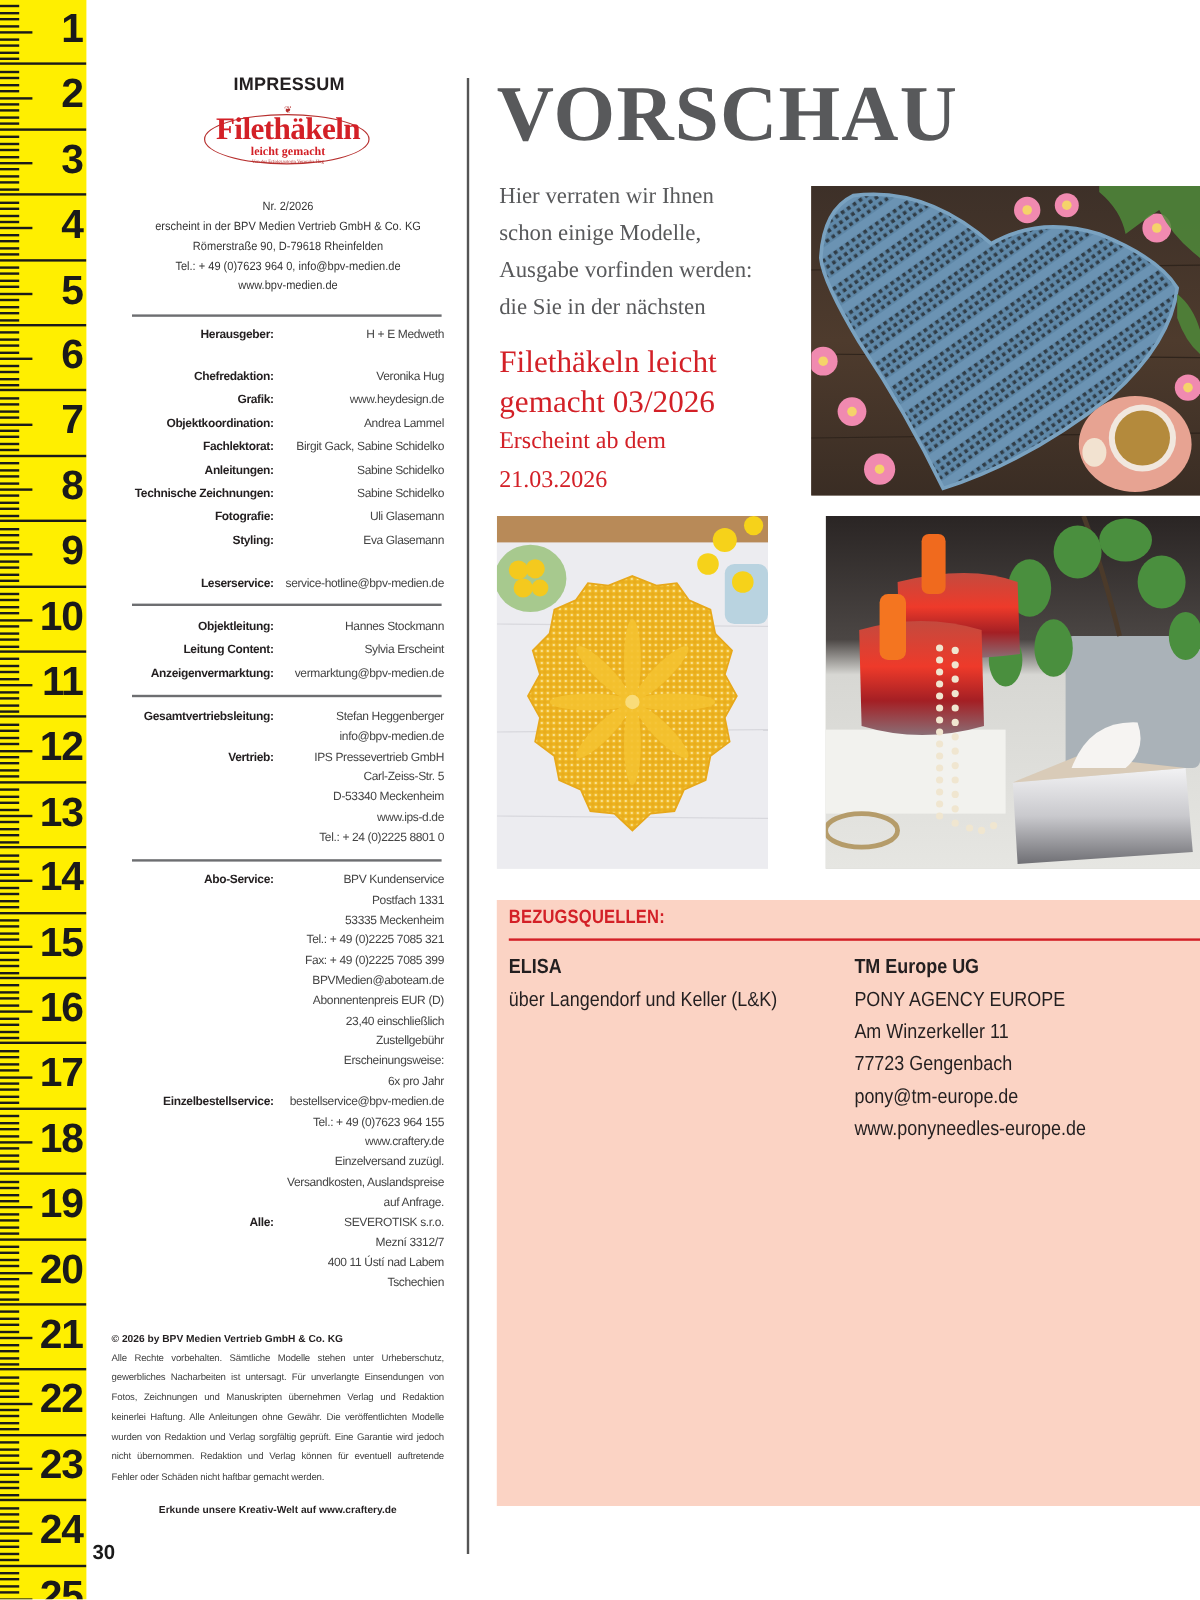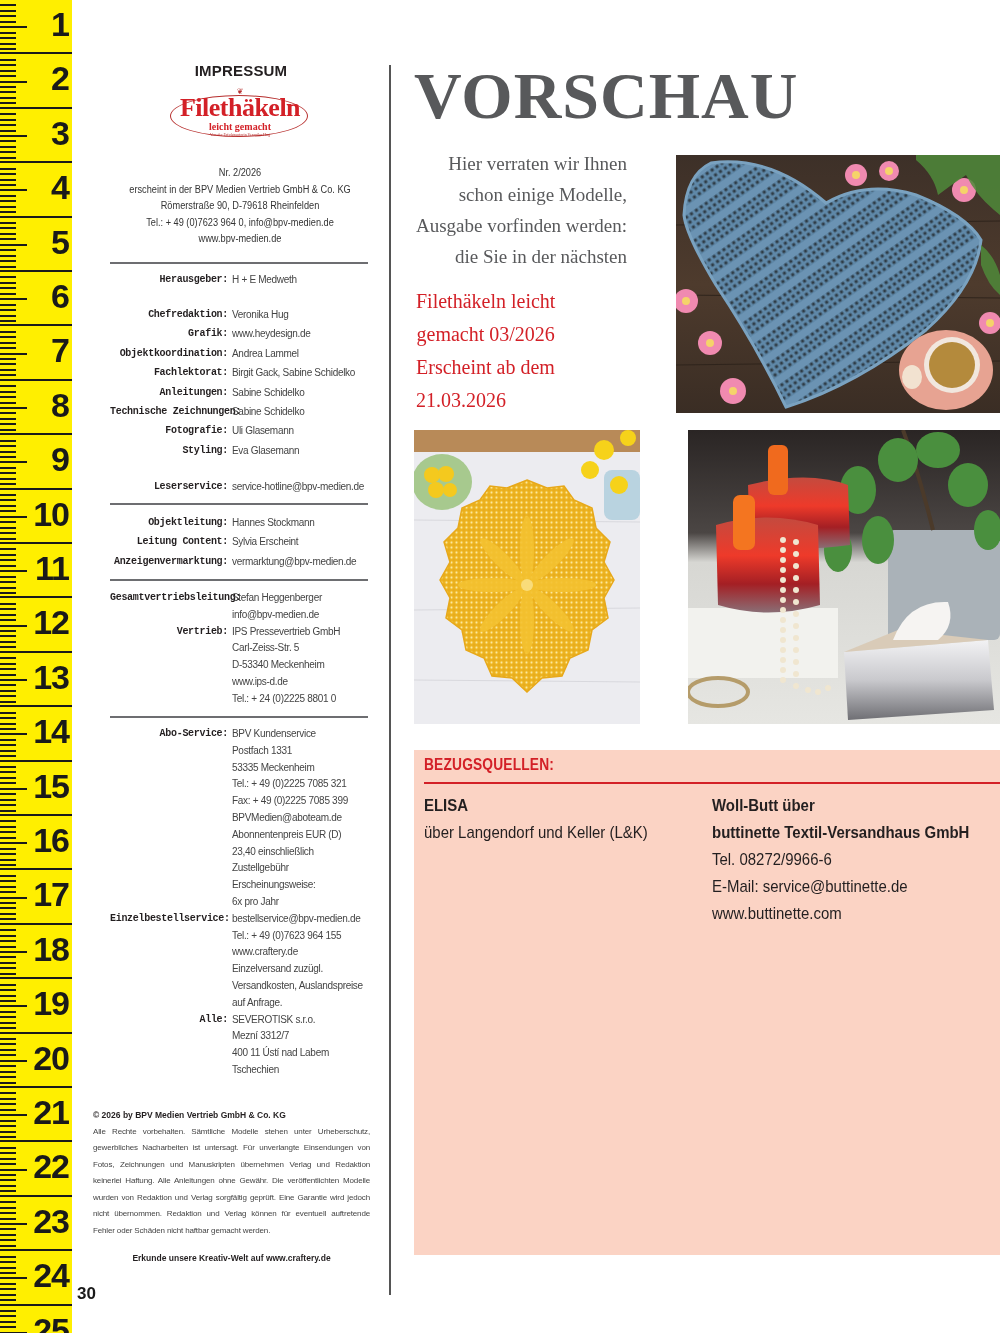--- a/index.html
+++ b/index.html
@@ -23,37 +23,37 @@
   .logo .sub { position: absolute; left: 0; right: 0; top: 32px; text-align: center; font-family: "Liberation Serif", serif; font-size: 10px; color: #d32027; font-weight: bold; }
   .logo .tag { position: absolute; left: 0; right: 0; top: 43px; text-align: center; font-family: "Liberation Serif", serif; font-size: 4px; color: #b7302f; }
   .logo .ornament { position: absolute; left: 0; right: 0; top: -2px; text-align: center; font-size: 8px; color: #b7302f; }
 
   .pub-info { margin-top: 26px; text-align: center; font-family: "Liberation Sans", sans-serif; font-size: 10px; line-height: 16.5px; color: #333; transform: scaleX(0.92); transform-origin: center; }
 
   .imp-rule { position: absolute; left: 110px; width: 258px; height: 2px; background: #6d6e71; }
 
   .credits { position: absolute; left: 110px; width: 260px; font-size: 10px; line-height: 19.4px; color: #333; }
   .credit-row { display: flex; }
-  .credit-row .lbl { width: 122px; text-align: right; font-weight: bold; color: #231f20; padding-right: 4px; white-space: nowrap; letter-spacing: -0.3px; font-family: Liberation Mono, monospace; }
-  .credit-row .val { flex: 1; white-space: nowrap; letter-spacing: -0.3px; color: #444; }
+  .credit-row .lbl { width: 122px; text-align: right; font-weight: bold; color: #231f20; padding-right: 4px; white-space: nowrap; letter-spacing: -0.3px; }
+  .credit-row .val { flex: 1; white-space: nowrap; letter-spacing: -0.3px; color: #444; text-align: right; }
   .credits.tight { line-height: 16.8px; }
 
   .copyright { position: absolute; left: 93px; top: 1107px; width: 277px; font-size: 8px; line-height: 16.5px; color: #444; }
   .copyright .head { font-weight: bold; font-size: 8.5px; color: #231f20; }
   .copyright .body { text-align: justify; letter-spacing: -0.15px; }
 
   .craftery { position: absolute; left: 93px; top: 1253px; width: 277px; text-align: center; font-size: 8.5px; font-weight: bold; color: #231f20; }
 
   .divider { position: absolute; left: 389px; top: 65px; width: 2px; height: 1230px; background: #555; }
 
   
   .vorschau-title { position: absolute; left: 414px; top: 56px; font-family: "Liberation Serif", serif; font-weight: bold; font-size: 66px; color: #58595b; letter-spacing: 1px; line-height: 80px; }
-  .intro { position: absolute; left: 416px; top: 148px; font-family: "Liberation Serif", serif; font-size: 19px; line-height: 31px; color: #58595b; text-align: right; }
+  .intro { position: absolute; left: 416px; top: 148px; font-family: "Liberation Serif", serif; font-size: 19px; line-height: 31px; color: #58595b; }
   .next-issue { position: absolute; left: 416px; top: 285px; font-family: "Liberation Serif", serif; color: #d32027; }
-  .next-issue .t1 { font-size: 20px; line-height: 33px; text-align: center; }
+  .next-issue .t1 { font-size: 26px; line-height: 33px; }
   .next-issue .t2 { font-size: 20px; line-height: 33px; }
 
   .photo { position: absolute; overflow: hidden; }
   .photo-heart { left: 676px; top: 155px; width: 324px; height: 258px; background: #4a3a2e; }
   .photo-doily { left: 414px; top: 430px; width: 226px; height: 294px; background: #eeeef0; }
   .photo-baskets { left: 688px; top: 430px; width: 312px; height: 294px; background: #d9d9d5; }
 
   
   .sources { position: absolute; left: 414px; top: 750px; width: 586px; height: 505px; background: #fbd3c4; }
   .sources-title { position: absolute; left: 10px; top: 6px; font-family: "Liberation Sans", sans-serif; font-weight: bold; font-size: 16px; color: #d32027; transform: scaleX(0.86); transform-origin: left; letter-spacing: 0.2px; }
@@ -759,20 +759,21 @@
   <div class="sources-title">BEZUGSQUELLEN:</div>
   <div class="sources-rule"></div>
   <div class="src-col left" id="src-left">
       <div class="src-block">
         <div class="src-line bold">ELISA</div>
         <div class="src-line">über Langendorf und Keller (L&amp;K)</div>
       </div>
     </div>
   <div class="src-col right" id="src-right">
       <div class="src-block">
-        <div class="src-line bold">Woll-Butt über</div>
-        <div class="src-line bold">buttinette Textil-Versandhaus GmbH</div>
-        <div class="src-line">Tel. 08272/9966-6</div>
-        <div class="src-line">E-Mail: service@buttinette.de</div>
-        <div class="src-line">www.buttinette.com</div>
+        <div class="src-line bold">TM Europe UG</div>
+        <div class="src-line">PONY AGENCY EUROPE</div>
+        <div class="src-line">Am Winzerkeller 11</div>
+        <div class="src-line">77723 Gengenbach</div>
+        <div class="src-line">pony@tm-europe.de</div>
+        <div class="src-line">www.ponyneedles-europe.de</div>
       </div>
     </div>
 </div>
 
 </body></html>

